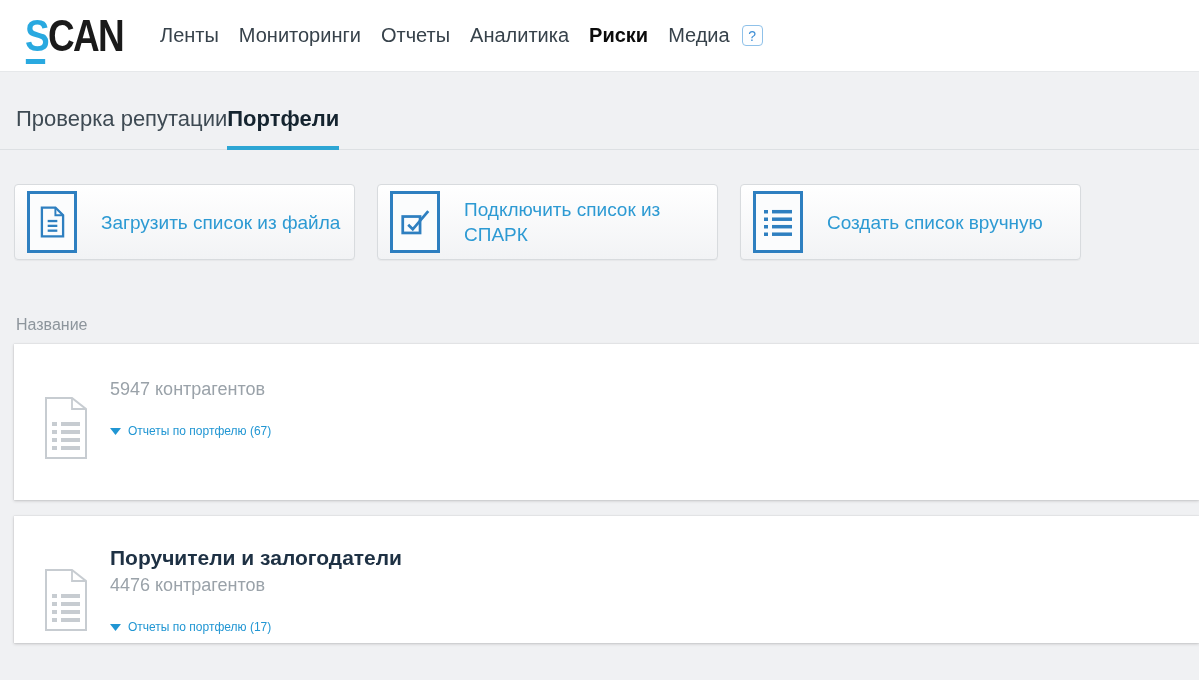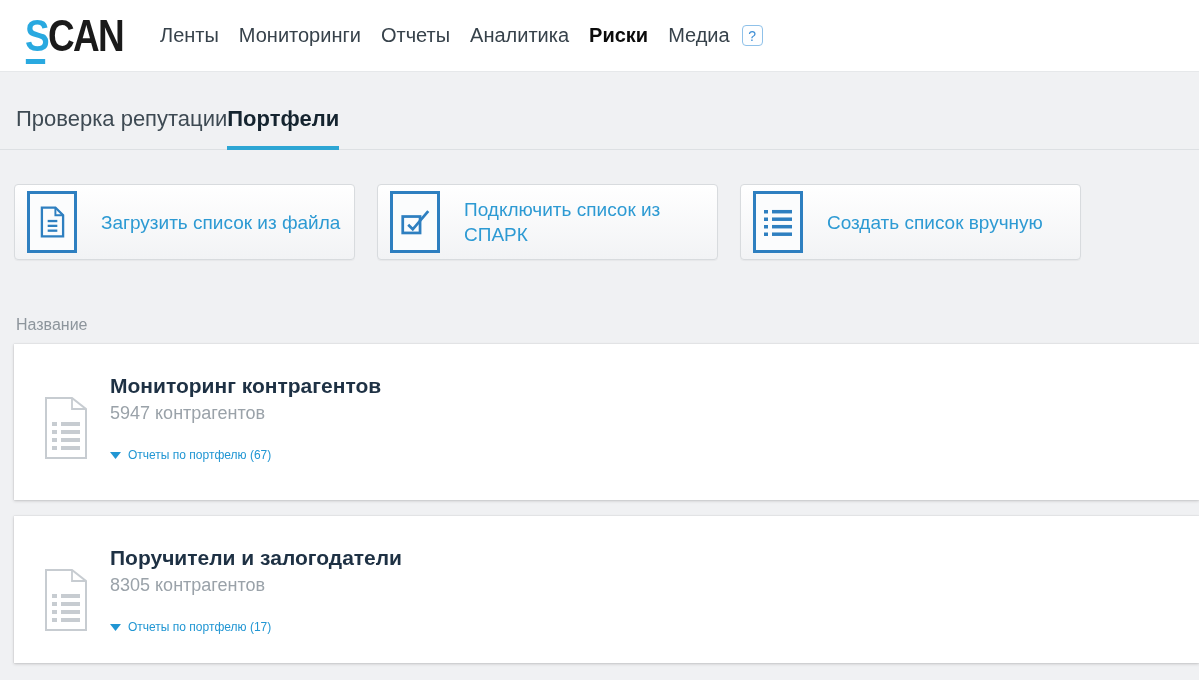--- a/index.html
+++ b/index.html
@@ -41,21 +41,21 @@
     display:flex; align-items:center; justify-content:center; }
   .action-label { margin-left:24px; color:#2d9ad3; font-size:19px; line-height:25px;
     max-width:245px; }
 
   .list-header { margin:56px 0 0 16px; font-size:16px; color:#8d959c; }
 
   .portfolio-card { margin:10px 0 0 14px; background:#fff; position:relative;
     padding:30px 0 0 96px;
     box-shadow:0 0 1px rgba(0,0,0,0.18), 0 1px 3px rgba(0,0,0,0.18); }
   .portfolio-card.first { height:156px; margin-bottom:16px; }
-  .portfolio-card.second { height:147px;margin-top:12px; }
+  .portfolio-card.second { height:127px;margin-top:12px; }
   .doc-icon { position:absolute; left:24px; top:48px; color:#c7ccd1; }
   .p-title { font-size:21px; font-weight:bold; color:#1e3144; }
   .p-count { font-size:18px; color:#9aa2a9; margin-top:5px; }
   .p-link { margin-top:24px; color:#2196d3; font-size:12px; display:flex;
     align-items:center; gap:7px; cursor:pointer; width:max-content; }
   .p-link .tri { display:flex; }
 </style>
 </head>
 <body>
 
@@ -138,21 +138,20 @@
             <line x1="23" y1="32" x2="42" y2="32"></line>
           <line x1="14" y1="40" x2="19" y2="40"></line>
             <line x1="23" y1="40" x2="42" y2="40"></line>
           <line x1="14" y1="48" x2="19" y2="48"></line>
             <line x1="23" y1="48" x2="42" y2="48"></line>
           <line x1="14" y1="56" x2="19" y2="56"></line>
             <line x1="23" y1="56" x2="42" y2="56"></line>
         </g>
       </svg>
     </span>
-    <div class="p-title">Мониторинг контрагентов</div>
     <div class="p-count">5947 контрагентов</div>
     <div class="p-link">
       <span class="tri">
         <svg width="11" height="8" viewBox="0 0 11 8">
             <polygon points="0,1 11,1 5.5,8" fill="currentColor"></polygon>
           </svg>
       </span>
       <span>Отчеты по портфелю (67)</span>
     </div>
   </div>
@@ -168,21 +167,21 @@
           <line x1="14" y1="40" x2="19" y2="40"></line>
             <line x1="23" y1="40" x2="42" y2="40"></line>
           <line x1="14" y1="48" x2="19" y2="48"></line>
             <line x1="23" y1="48" x2="42" y2="48"></line>
           <line x1="14" y1="56" x2="19" y2="56"></line>
             <line x1="23" y1="56" x2="42" y2="56"></line>
         </g>
       </svg>
     </span>
     <div class="p-title">Поручители и залогодатели</div>
-    <div class="p-count">8305 контрагентов</div>
+    <div class="p-count">4476 контрагентов</div>
     <div class="p-link">
       <span class="tri">
         <svg width="11" height="8" viewBox="0 0 11 8">
             <polygon points="0,1 11,1 5.5,8" fill="currentColor"></polygon>
           </svg>
       </span>
       <span>Отчеты по портфелю (17)</span>
     </div>
   </div>
 

